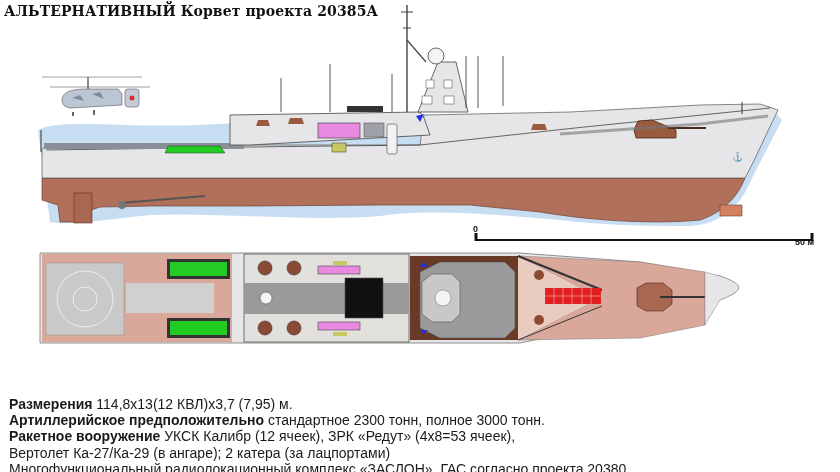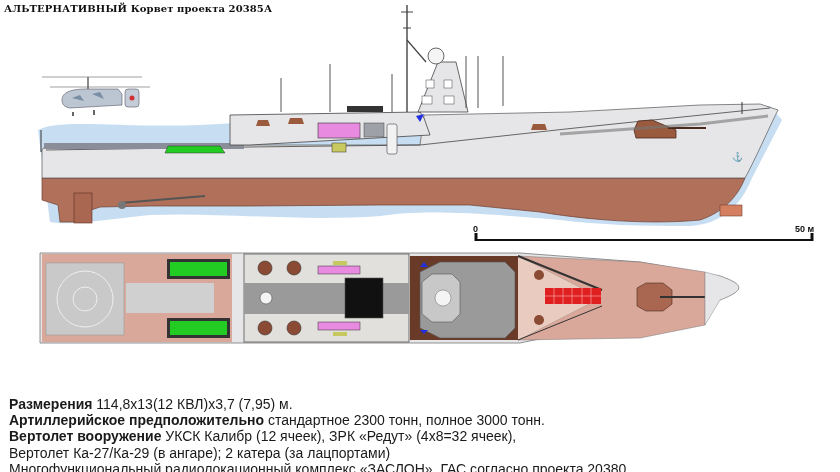--- a/index.html
+++ b/index.html
@@ -1,20 +1,20 @@
 <!DOCTYPE html>
 <html><head>
 <meta charset="utf-8">
 <style>
   * { box-sizing: border-box; margin: 0; padding: 0; }
   html, body { width: 840px; height: 472px; background: #ffffff; overflow: hidden; }
   body { position: relative; font-family: "Liberation Sans", sans-serif; color: #111; }
   .title {
     position: absolute; left: 4px; top: 3px;
-    font-family: "DejaVu Serif", serif; font-weight: bold; font-size: 10px;
+    font-family: "DejaVu Serif", serif; font-weight: bold; font-size: 14px;
     letter-spacing: 0.1px; color: #111; text-align: center;
   }
   svg.drawing { position: absolute; left: 0; top: 0; }
   .scale-label { position: absolute; font-family: "Liberation Sans", sans-serif; font-weight: bold; font-size: 9px; color: #111; }
   .specs { position: absolute; left: 9px; top: 352px; width: 820px; font-size: 14px; line-height: 16.2px; color: #1a1a1a; margin-top: 44px; }
   .specs .row { white-space: nowrap; }
   .specs b { font-weight: bold; }
 </style>
 </head>
 <body>
@@ -167,21 +167,21 @@
     <path d="M637,288 L646,283 L663,283 L672,290 L672,304 L663,311 L646,311 L637,306 Z" fill="#A96650" stroke="#4a2a1c" stroke-width="0.6"></path>
     <line x1="660" y1="297" x2="706" y2="297" stroke="#333" stroke-width="2"></line>
 
     <path d="M705,272 L720,276 C745,285 745,290 720,300 L705,325 Z" fill="#E6E6E8" stroke="#888" stroke-width="0.5"></path>
   </g>
 </svg>
 
 <div class="title">АЛЬТЕРНАТИВНЫЙ Корвет проекта 20385А</div>
 
 <div class="scale-label" style="left:473px; top:224px;">0</div>
-<div class="scale-label" style="left:795px; top:224px;">50 м</div>
+<div class="scale-label" style="left:795px; top:237px;">50 м</div>
 
 <div class="specs">
   <div class="row"><b>Размерения</b><span> 114,8х13(12 КВЛ)х3,7 (7,95) м.</span></div>
   <div class="row"><b>Артиллерийское предположительно</b><span> стандартное 2300 тонн, полное 3000 тонн.</span></div>
-  <div class="row"><b>Вертолет вооружение</b><span>  УКСК Калибр (12 ячеек), ЗРК «Редут» (4х8=32 ячеек),</span></div>
+  <div class="row"><b>Ракетное вооружение</b><span>  УКСК Калибр (12 ячеек), ЗРК «Редут» (4х8=53 ячеек),</span></div>
   <div class="row"><span>Вертолет Ка-27/Ка-29 (в ангаре); 2 катера  (за лацпортами)</span></div>
   <div class="row"><span>Многофункциональный радиолокационный комплекс «ЗАСЛОН», ГАС согласно проекта 20380</span></div>
 </div>
 
 </body></html>

